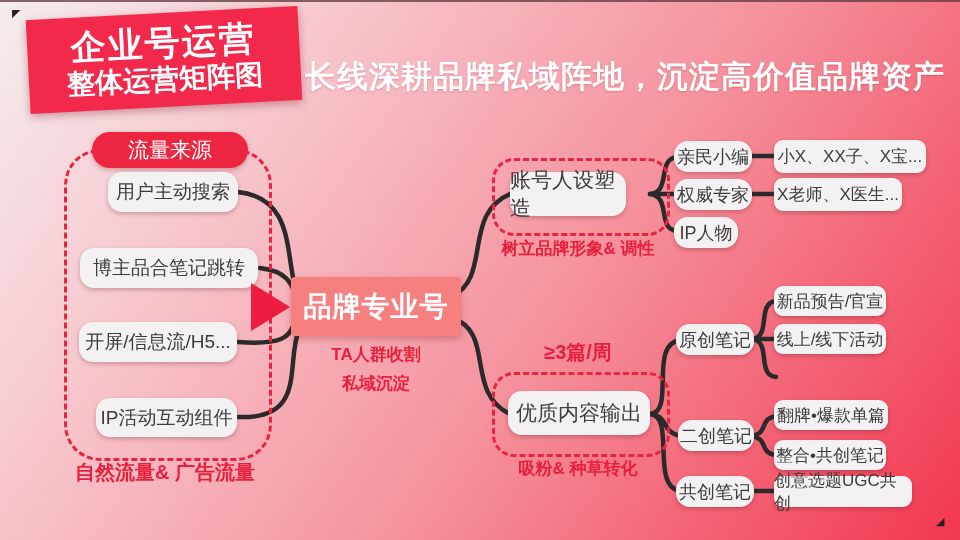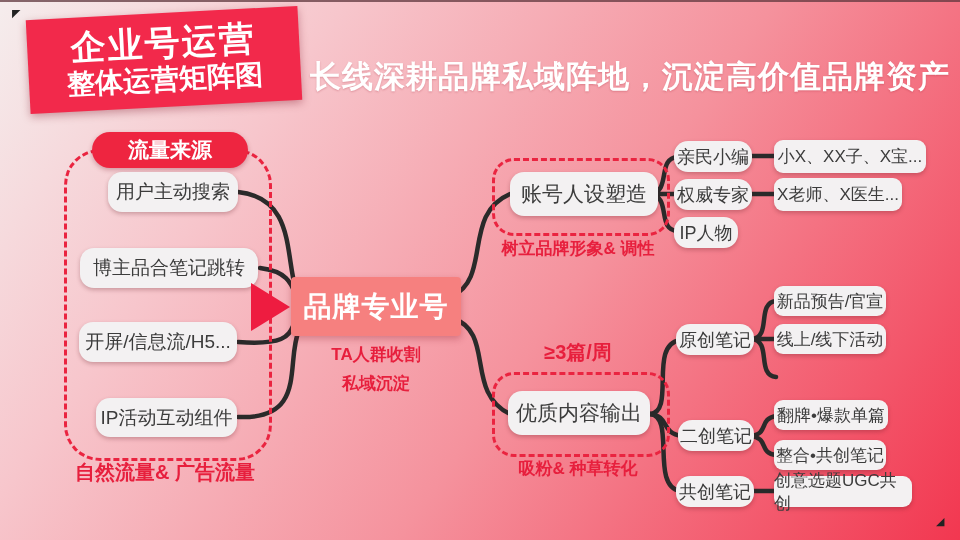--- a/index.html
+++ b/index.html
@@ -18,33 +18,33 @@
   .banner{
     position:absolute;left:28px;top:13px;width:272px;height:94px;
     background:#f2294b;transform:rotate(-3deg);
     display:flex;flex-direction:column;align-items:center;justify-content:center;
     color:#fff;font-weight:bold;box-shadow:0 3px 8px rgba(120,10,30,.35);
   }
   .banner-l1{font-size:35px;line-height:40px;letter-spacing:2px;}
   .banner-l2{font-size:28px;line-height:34px;}
 
   .main-title{
-    position:absolute;left:305px;top:56px;width:650px;text-align:center;
+    position:absolute;left:305px;top:56px;width:650px;
     color:#fff;font-weight:bold;font-size:31px;letter-spacing:1px;
     text-shadow:0 1px 2px rgba(150,20,40,.25);
   }
 
   .dashed{position:absolute;border:3px dashed #ea2440;}
   .g-left{left:64px;top:149px;width:202px;height:306px;border-radius:36px;}
   .g-rt{left:492px;top:158px;width:172px;height:72px;border-radius:22px;}
   .g-rb{left:492px;top:372px;width:172px;height:79px;border-radius:22px;}
 
   .pill{
     position:absolute;left:92px;top:132px;width:156px;height:36px;
-    background:#ee2540;border-radius:18px;color:#fff;font-weight:bold;font-size:21px;
+    background:#ee2540;border-radius:18px;color:#fff;font-weight:normal;font-size:21px;
     display:flex;align-items:center;justify-content:center;
     box-shadow:0 2px 5px rgba(120,10,30,.3);
   }
 
   .node{
     position:absolute;background:#f3f1f2;border-radius:14px;color:#3c3c3c;
     display:flex;align-items:center;justify-content:center;
     box-shadow:0 2px 4px rgba(90,20,30,.28);font-size:19px;
   }
   .n1{left:108px;top:172px;width:130px;height:40px;}
@@ -65,21 +65,21 @@
     border-left:39px solid #ee1c40;border-top:24px solid transparent;border-bottom:24px solid transparent;
   }
   .center-box{
     position:absolute;left:291px;top:277px;width:170px;height:59px;
     background:#f6807f;border-radius:4px;color:#fff;font-weight:bold;font-size:28px;
     display:flex;align-items:center;justify-content:center;letter-spacing:1px;
     box-shadow:0 3px 7px rgba(140,20,35,.3);
   }
 
   .hub{font-size:21px;}
-  .rt-hub{left:510px;top:172px;width:148px;height:44px;}
+  .rt-hub{left:510px;top:172px;width:116px;height:44px;}
   .rb-hub{left:508px;top:391px;width:142px;height:44px;}
 
   .child{font-size:18px;}
   .c-rt1{left:674px;top:141px;width:78px;height:31px;}
   .c-rt2{left:674px;top:179px;width:78px;height:31px;}
   .c-rt3{left:674px;top:217px;width:64px;height:31px;}
   .c-rb1{left:676px;top:324px;width:78px;height:31px;}
   .c-rb2{left:678px;top:420px;width:76px;height:31px;}
   .c-rb3{left:676px;top:476px;width:78px;height:31px;}
 

